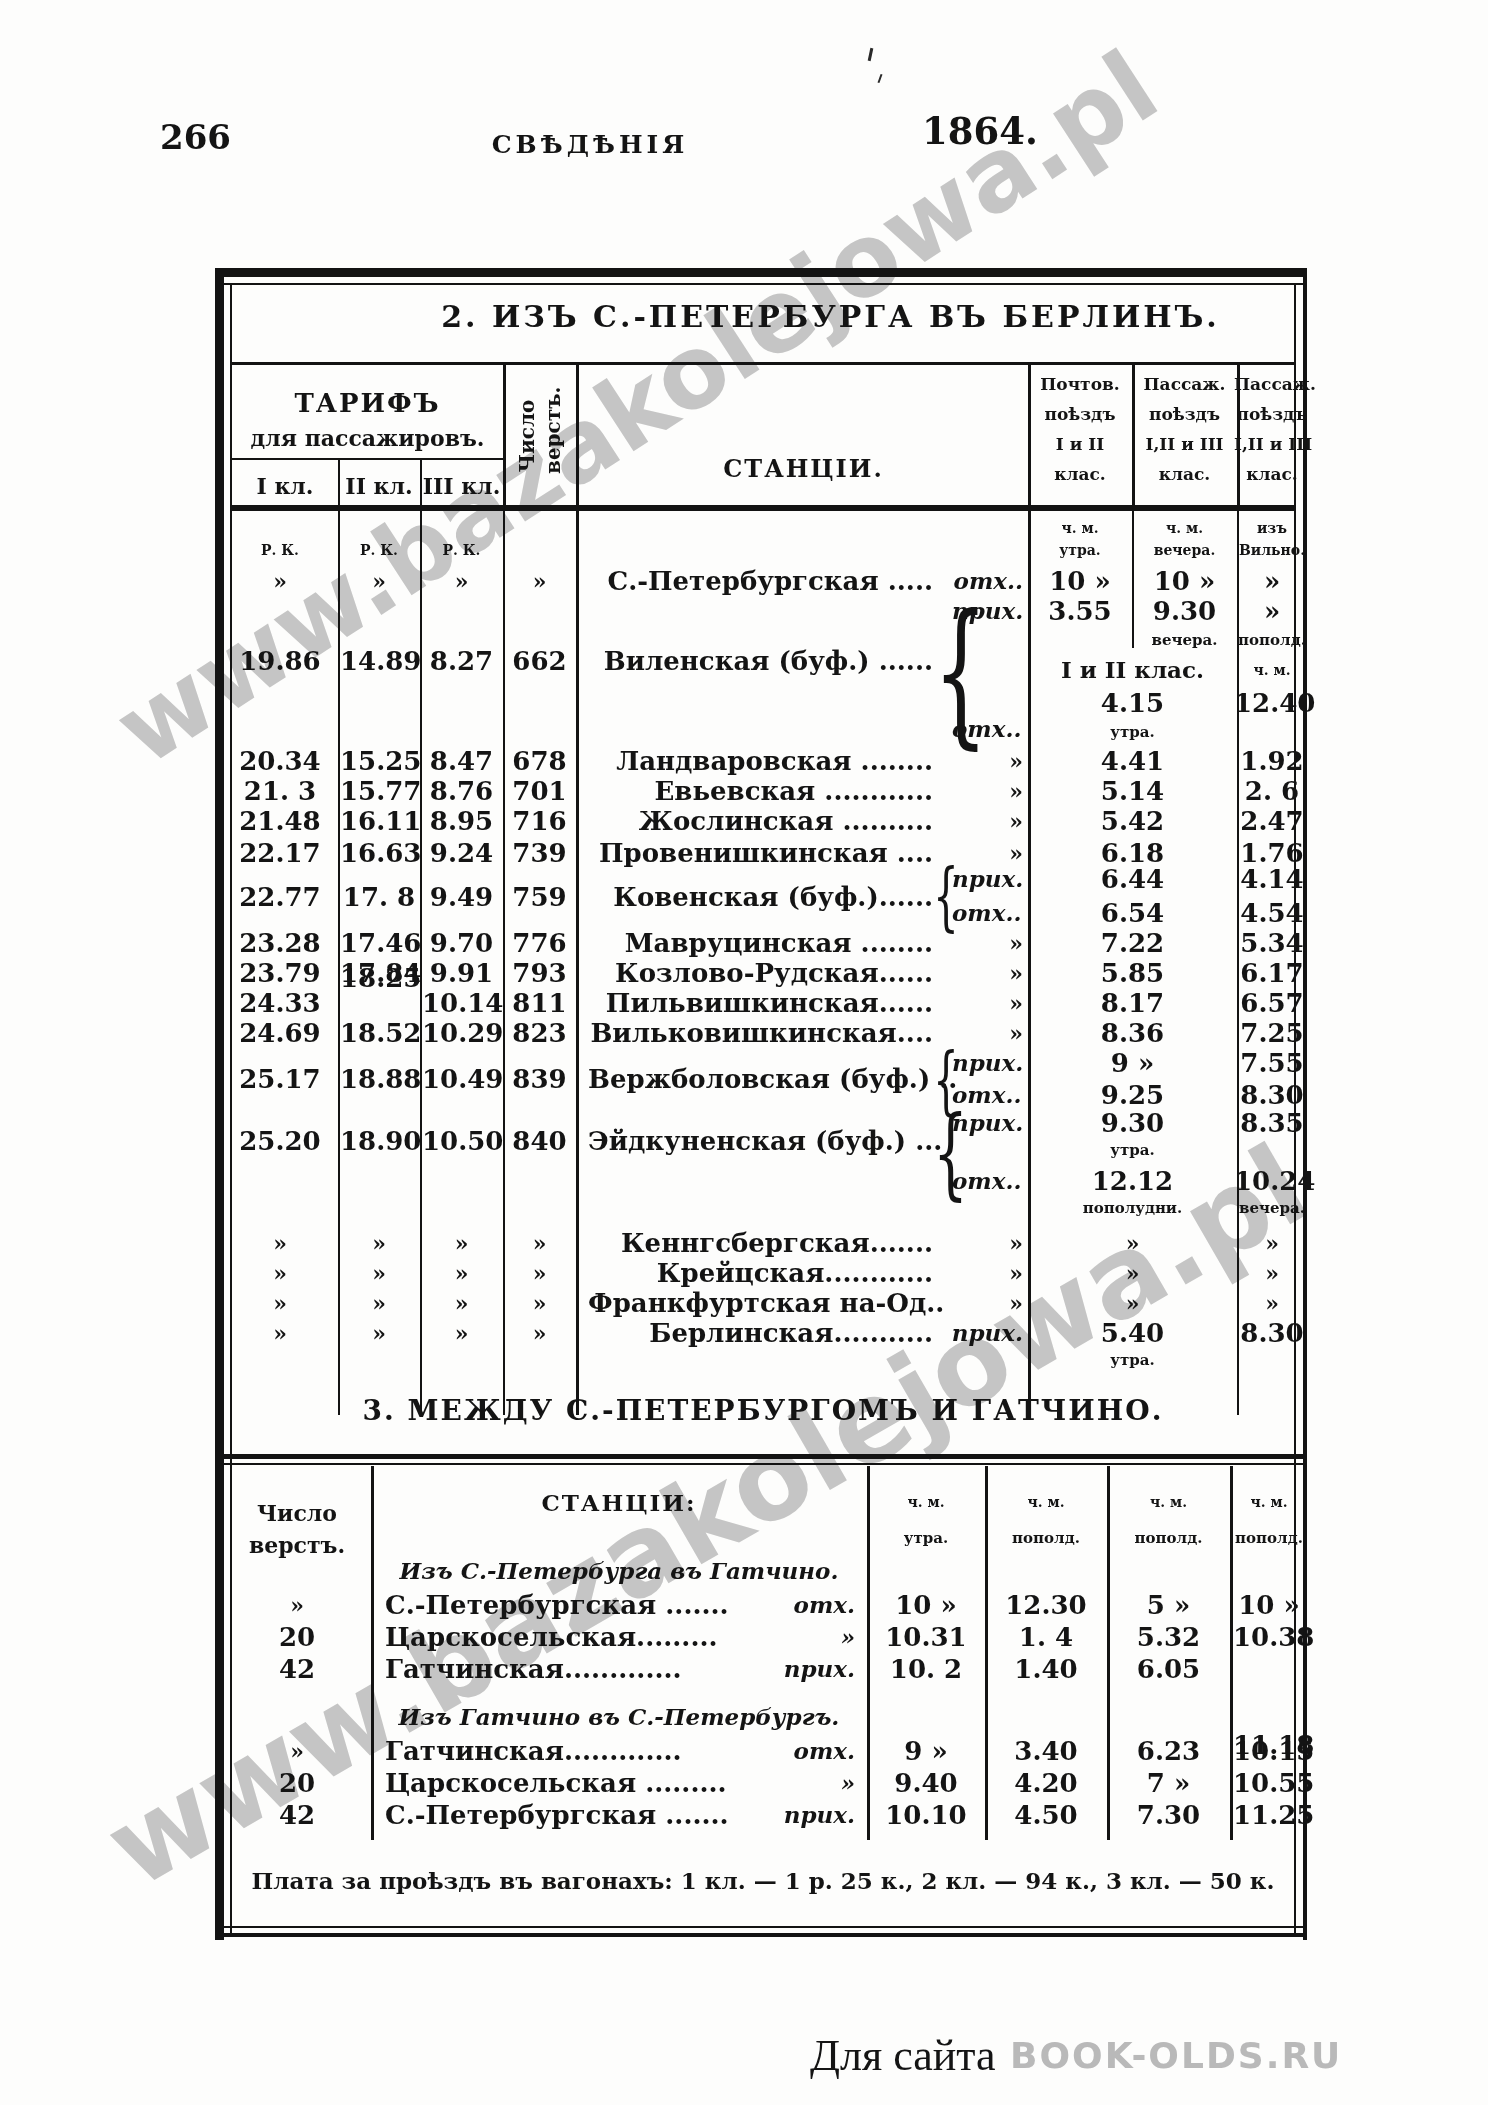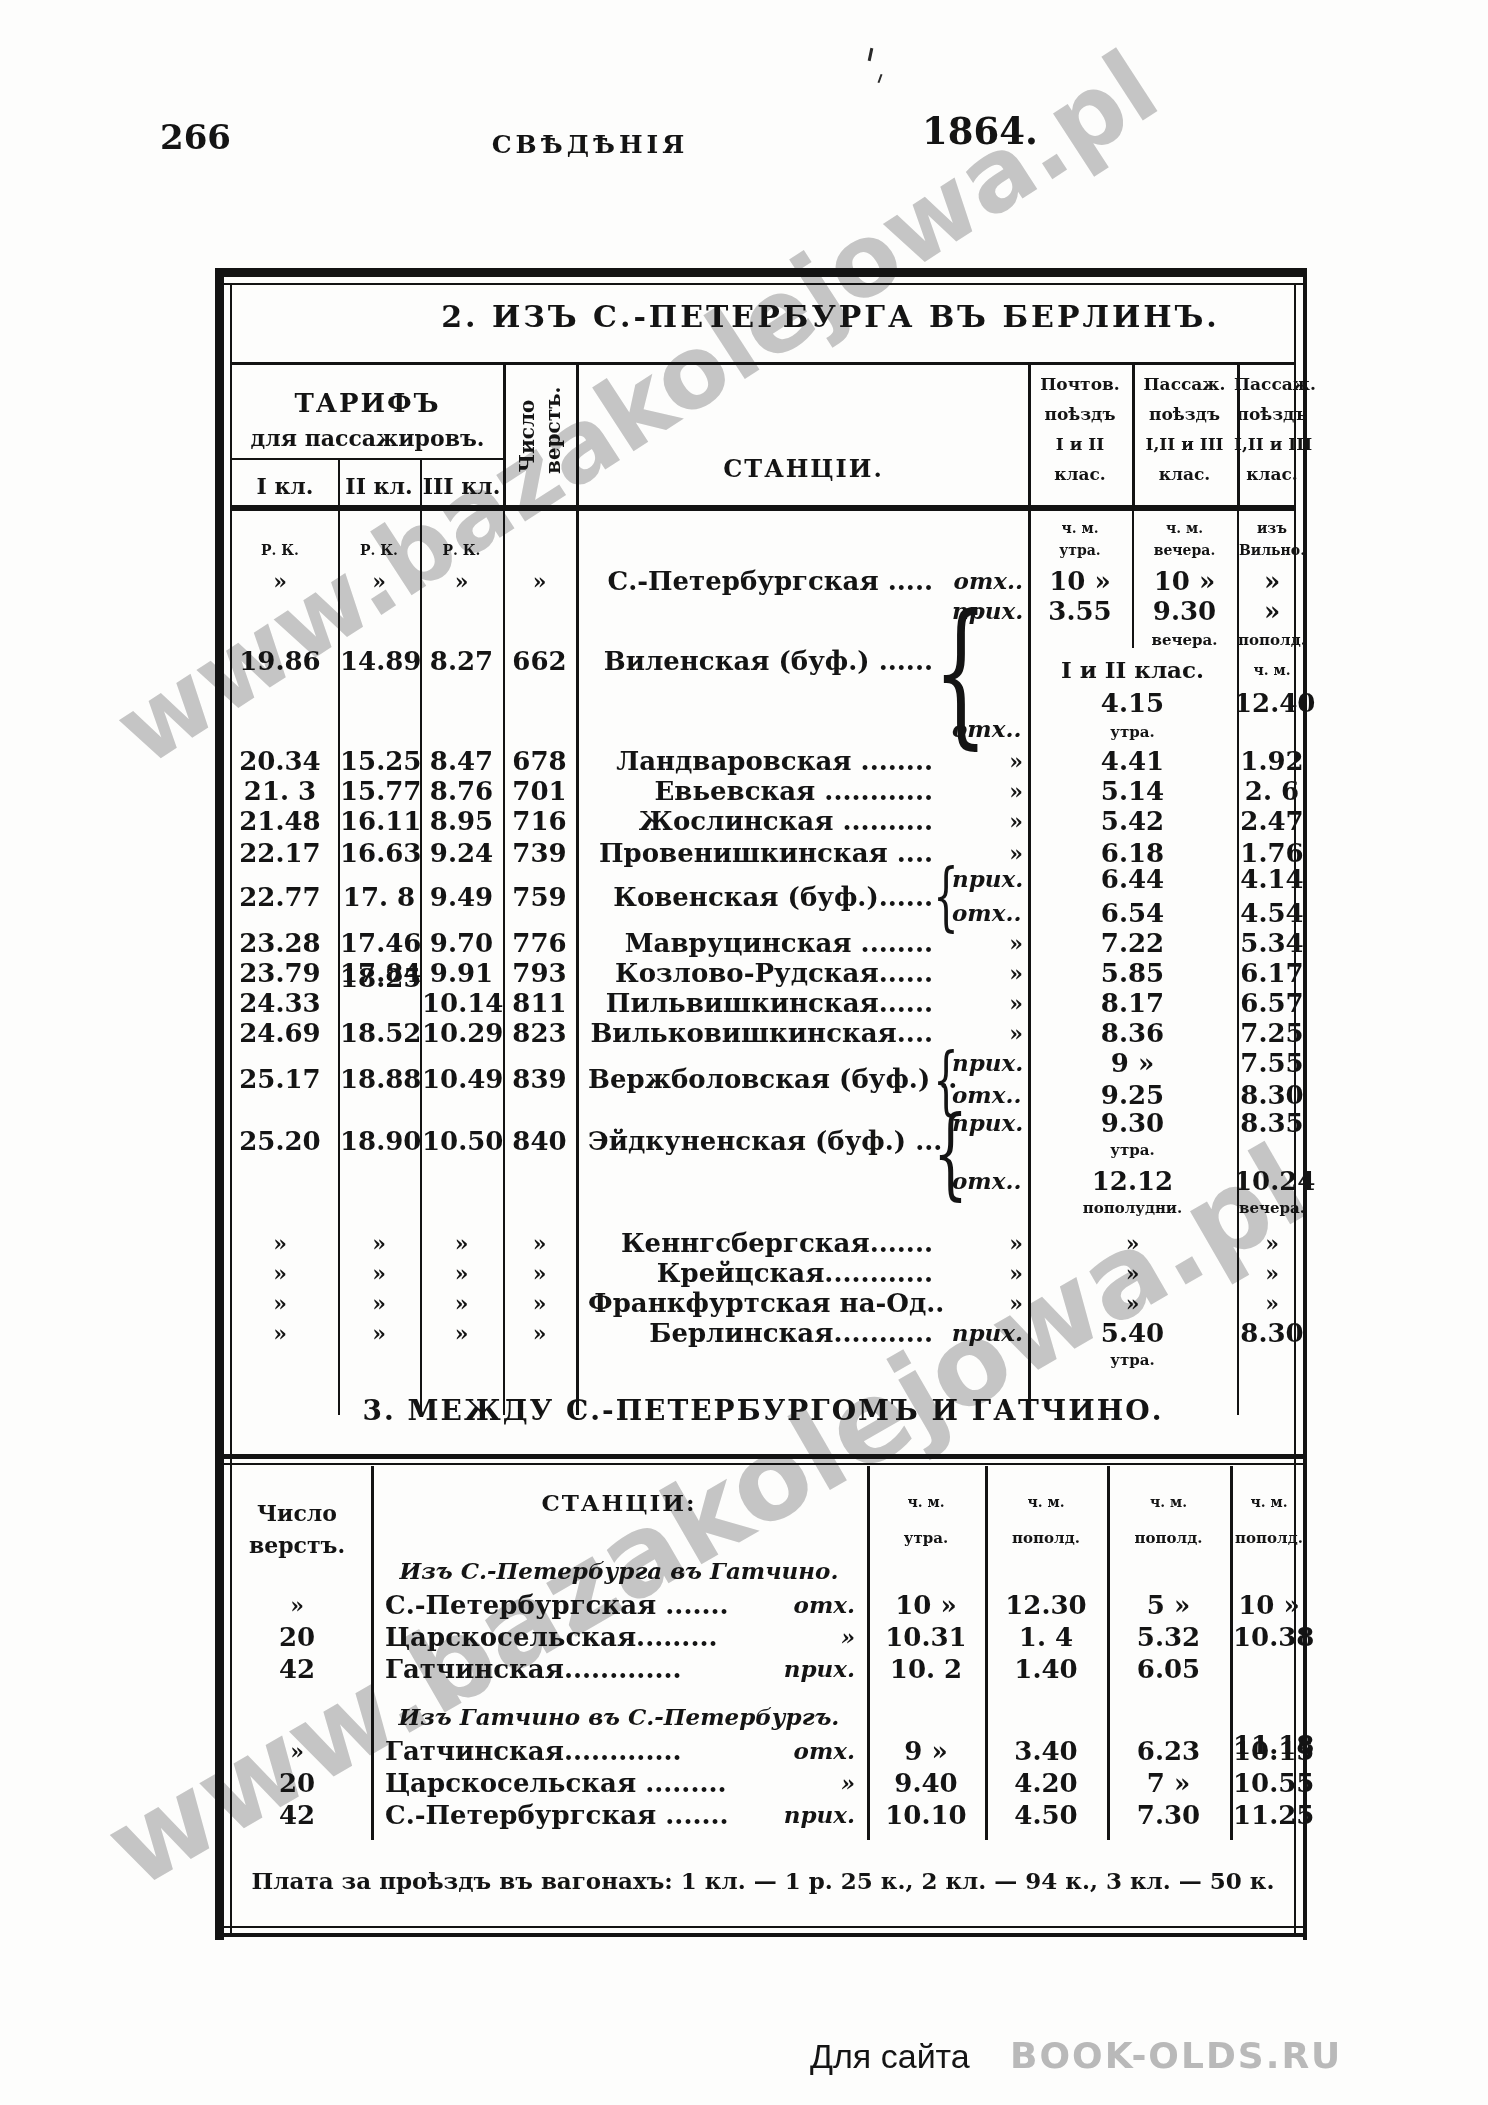--- a/index.html
+++ b/index.html
@@ -357,14 +357,14 @@
 <div class="c g0" style="top:1800px">42</div>
 <div class="c gn" style="top:1800px">С.-Петербургская .......</div>
 <div class="c gl it" style="top:1800px;font-size:23px">прих.</div>
 <div class="c g1" style="top:1800px">10.10</div>
 <div class="c g2" style="top:1800px">4.50</div>
 <div class="c g3" style="top:1800px">7.30</div>
 <div class="c g4" style="top:1800px">11.25</div>
 
 <div class="c" style="left:232px;top:1866px;width:1062px;font-size:23px">Плата за проѣздъ въ вагонахъ: 1 кл. — 1 р. 25 к., 2 кл. — 94 к., 3 кл. — 50 к.</div>
 
-<div class="c" style="left:810px;top:2032px;width:200px;font-size:34px;font-weight:normal;font-family:Liberation Sans, sans-serif;text-align:left;height:48px;line-height:48px">Для сайта</div>
+<div class="c" style="left:810px;top:2032px;width:200px;font-size:44px;font-weight:normal;font-family:Liberation Serif, serif;text-align:left;height:48px;line-height:48px">Для сайта</div>
 <div class="c" style="left:1010px;top:2032px;width:360px;font-size:36px;color:#b9b9b9;letter-spacing:2px;font-family:'DejaVu Sans',sans-serif;text-align:left;height:48px;line-height:48px">BOOK-OLDS.RU</div>
 
 </body></html>

